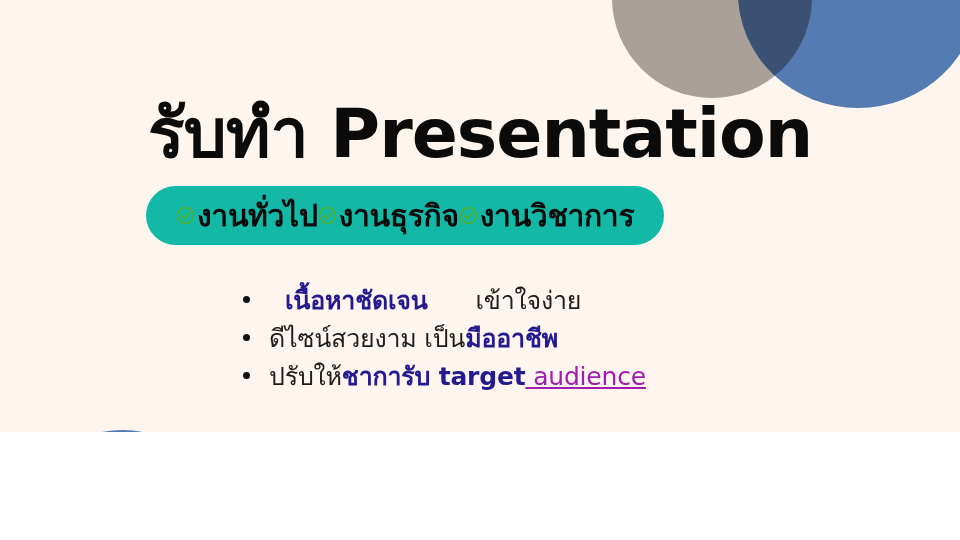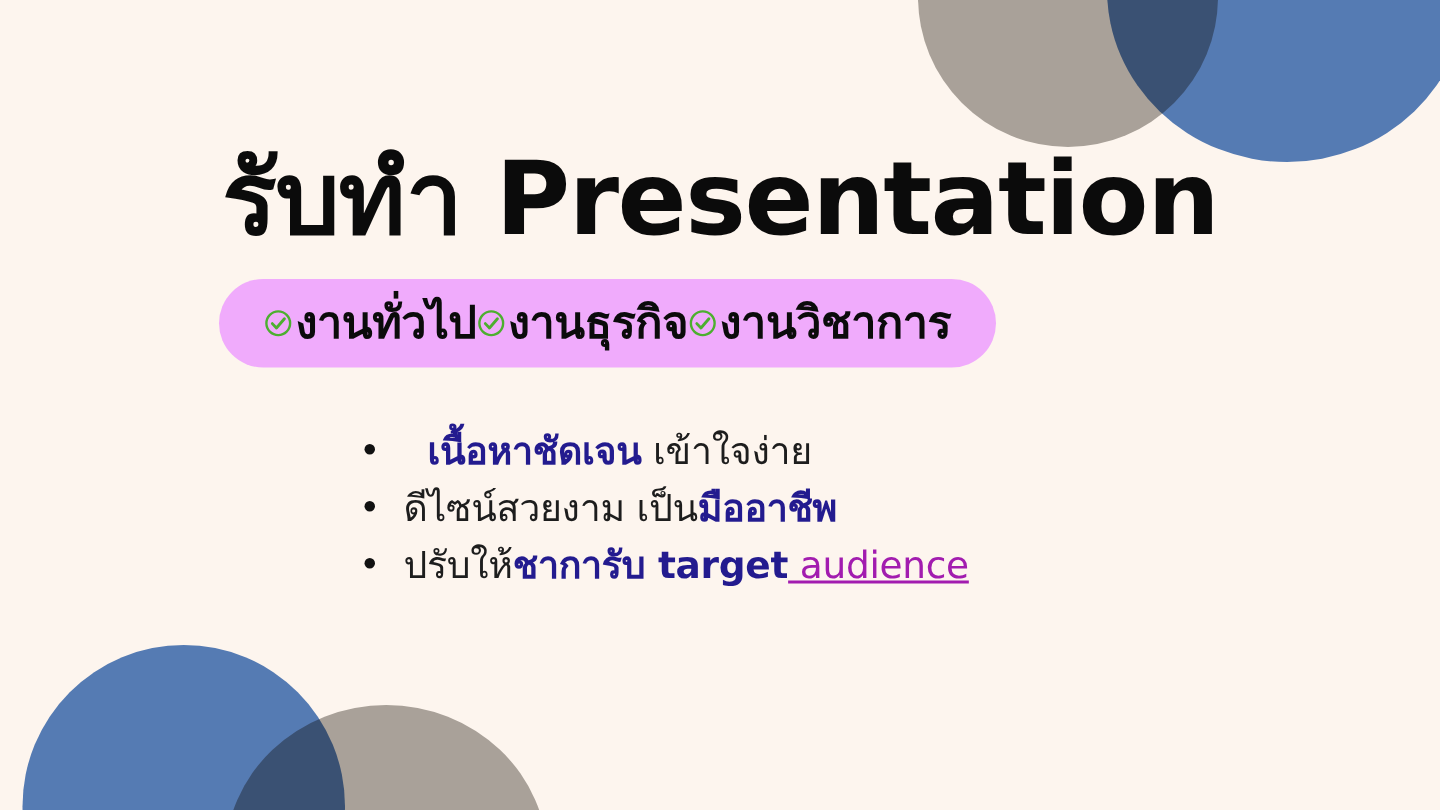--- a/index.html
+++ b/index.html
@@ -10,21 +10,21 @@
   body {
     width: 960px;
     height: 540px;
     overflow: hidden;
     font-family: "DejaVu Sans", "Liberation Sans", sans-serif;
   }
 
   #slide {
     position: relative;
     width: 960px;
-    height: 540px;
+    height: 432px;
     background: #fdf5ee;
     overflow: hidden;
   }
 
   
   .deco-layer {
     position: absolute;
     inset: 0;
     pointer-events: none;
     mix-blend-mode: multiply;
@@ -167,21 +167,21 @@
     <div class="deco-circle deco-tr-gray" style="background: rgb(171, 168, 164);"></div>
     <div class="deco-circle deco-tr-blue" style="background: rgb(86, 128, 192);"></div>
     <div class="deco-circle deco-bl-blue" style="background: rgb(86, 128, 192);"></div>
     <div class="deco-circle deco-bl-gray" style="background: rgb(171, 168, 164);"></div>
   </div>
 
   <div class="content">
 
     <h1 class="title" style="color: rgb(11, 11, 11);">รับทำ Presentation</h1>
 
-    <div class="badge" style="background: #f0abfc; text-align: right;">
+    <div class="badge" style="background: #14b8a6; text-align: right;">
 
       <span class="badge-item">
         <span class="check-icon">
           <svg viewBox="0 0 24 24" width="19" height="19" aria-hidden="true">
             <circle cx="12" cy="12" r="10" fill="none" stroke="#4caf2f" stroke-width="2"></circle>
             <path d="M7 12.3 L10.5 16 L17.2 8.2" fill="none" stroke="#4caf2f" stroke-width="2.4" stroke-linecap="round" stroke-linejoin="round"></path>
           </svg>
         </span>
         <span class="badge-label">งานทั่วไป</span>
       </span>
@@ -204,21 +204,21 @@
           </svg>
         </span>
         <span class="badge-label">งานวิชาการ</span>
       </span>
 
     </div>
 
     <ul class="bullets" id="bullet-list">
         <li class="bullet-row">
           <span class="bullet-dot"></span>
-          <span class="bullet-text"><span class="seg-strong" style="color: rgb(35, 27, 143); margin-left: 16px;">เนื้อหาชัดเจน</span><span class="seg-normal" style="color: rgb(29, 29, 29);"> เข้าใจง่าย</span></span>
+          <span class="bullet-text"><span class="seg-strong" style="color: rgb(35, 27, 143); margin-left: 16px;">เนื้อหาชัดเจน</span><span class="seg-normal" style="color: rgb(29, 29, 29); margin-left: 40px;"> เข้าใจง่าย</span></span>
         </li>
         <li class="bullet-row">
           <span class="bullet-dot"></span>
           <span class="bullet-text"><span class="seg-normal" style="color: rgb(29, 29, 29);">ดีไซน์สวยงาม เป็น</span><span class="seg-strong" style="color: rgb(35, 27, 143);">มืออาชีพ</span></span>
         </li>
         <li class="bullet-row">
           <span class="bullet-dot"></span>
           <span class="bullet-text"><span class="seg-normal" style="color: rgb(29, 29, 29); margin-top: 40px;">ปรับให้</span><span class="seg-strong" style="color: rgb(35, 27, 143);">ชาการับ target</span><span class="seg-normal" style="color: #a21caf; text-decoration: underline;"> audience</span></span>
         </li>
       </ul>

